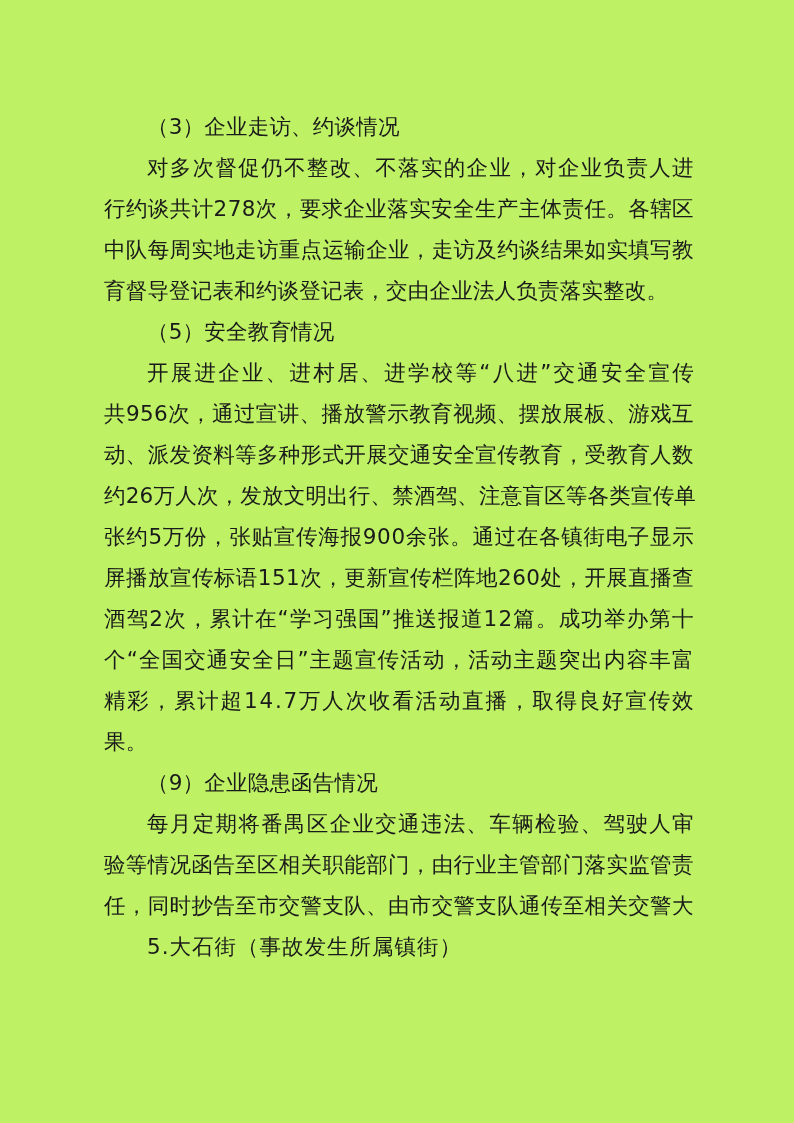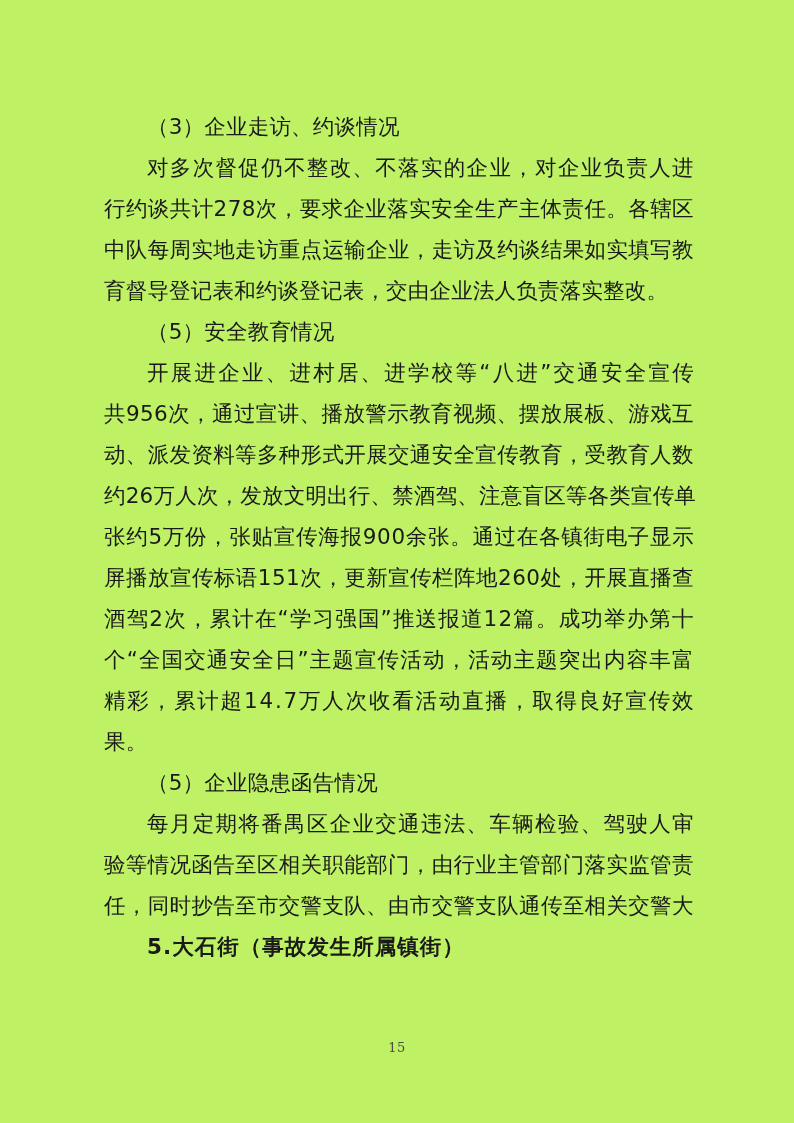--- a/index.html
+++ b/index.html
@@ -56,21 +56,21 @@
   
   .line.indent {
     padding-left: 43px;
   }
   .line.indent.justify {
     width: 547px;
   }
 
   
   .line.heading {
-    font-weight: 700;
+    font-weight: 400;
     padding-left: 43px;
     letter-spacing: 1px;
   }
 
   
   .line span.ch {
     display: inline-block;
   }
 
   
@@ -448,21 +448,21 @@
         <span class="ch">，</span>
         <span class="ch">取</span>
         <span class="ch">得</span>
         <span class="ch">良</span>
         <span class="ch">好</span>
         <span class="ch">宣</span>
         <span class="ch">传</span>
         <span class="ch">效</span>
       </div>
       <div class="line">果。</div>
-      <div class="line indent">（5）企业隐患函告情况</div>
+      <div class="line indent">（9）企业隐患函告情况</div>
       <div class="line indent justify">
         <span class="ch">每</span>
         <span class="ch">月</span>
         <span class="ch">定</span>
         <span class="ch">期</span>
         <span class="ch">将</span>
         <span class="ch">番</span>
         <span class="ch">禺</span>
         <span class="ch">区</span>
         <span class="ch">企</span>
@@ -536,16 +536,15 @@
         <span class="ch">至</span>
         <span class="ch">相</span>
         <span class="ch">关</span>
         <span class="ch">交</span>
         <span class="ch">警</span>
         <span class="ch">大</span>
       </div>
       <div class="line heading">5.大石街（事故发生所属镇街）</div>
     </div>
 
-  <div class="page-number">15</div>
 
   <div class="scan-tint"></div>
 </div>
 
 </body></html>

